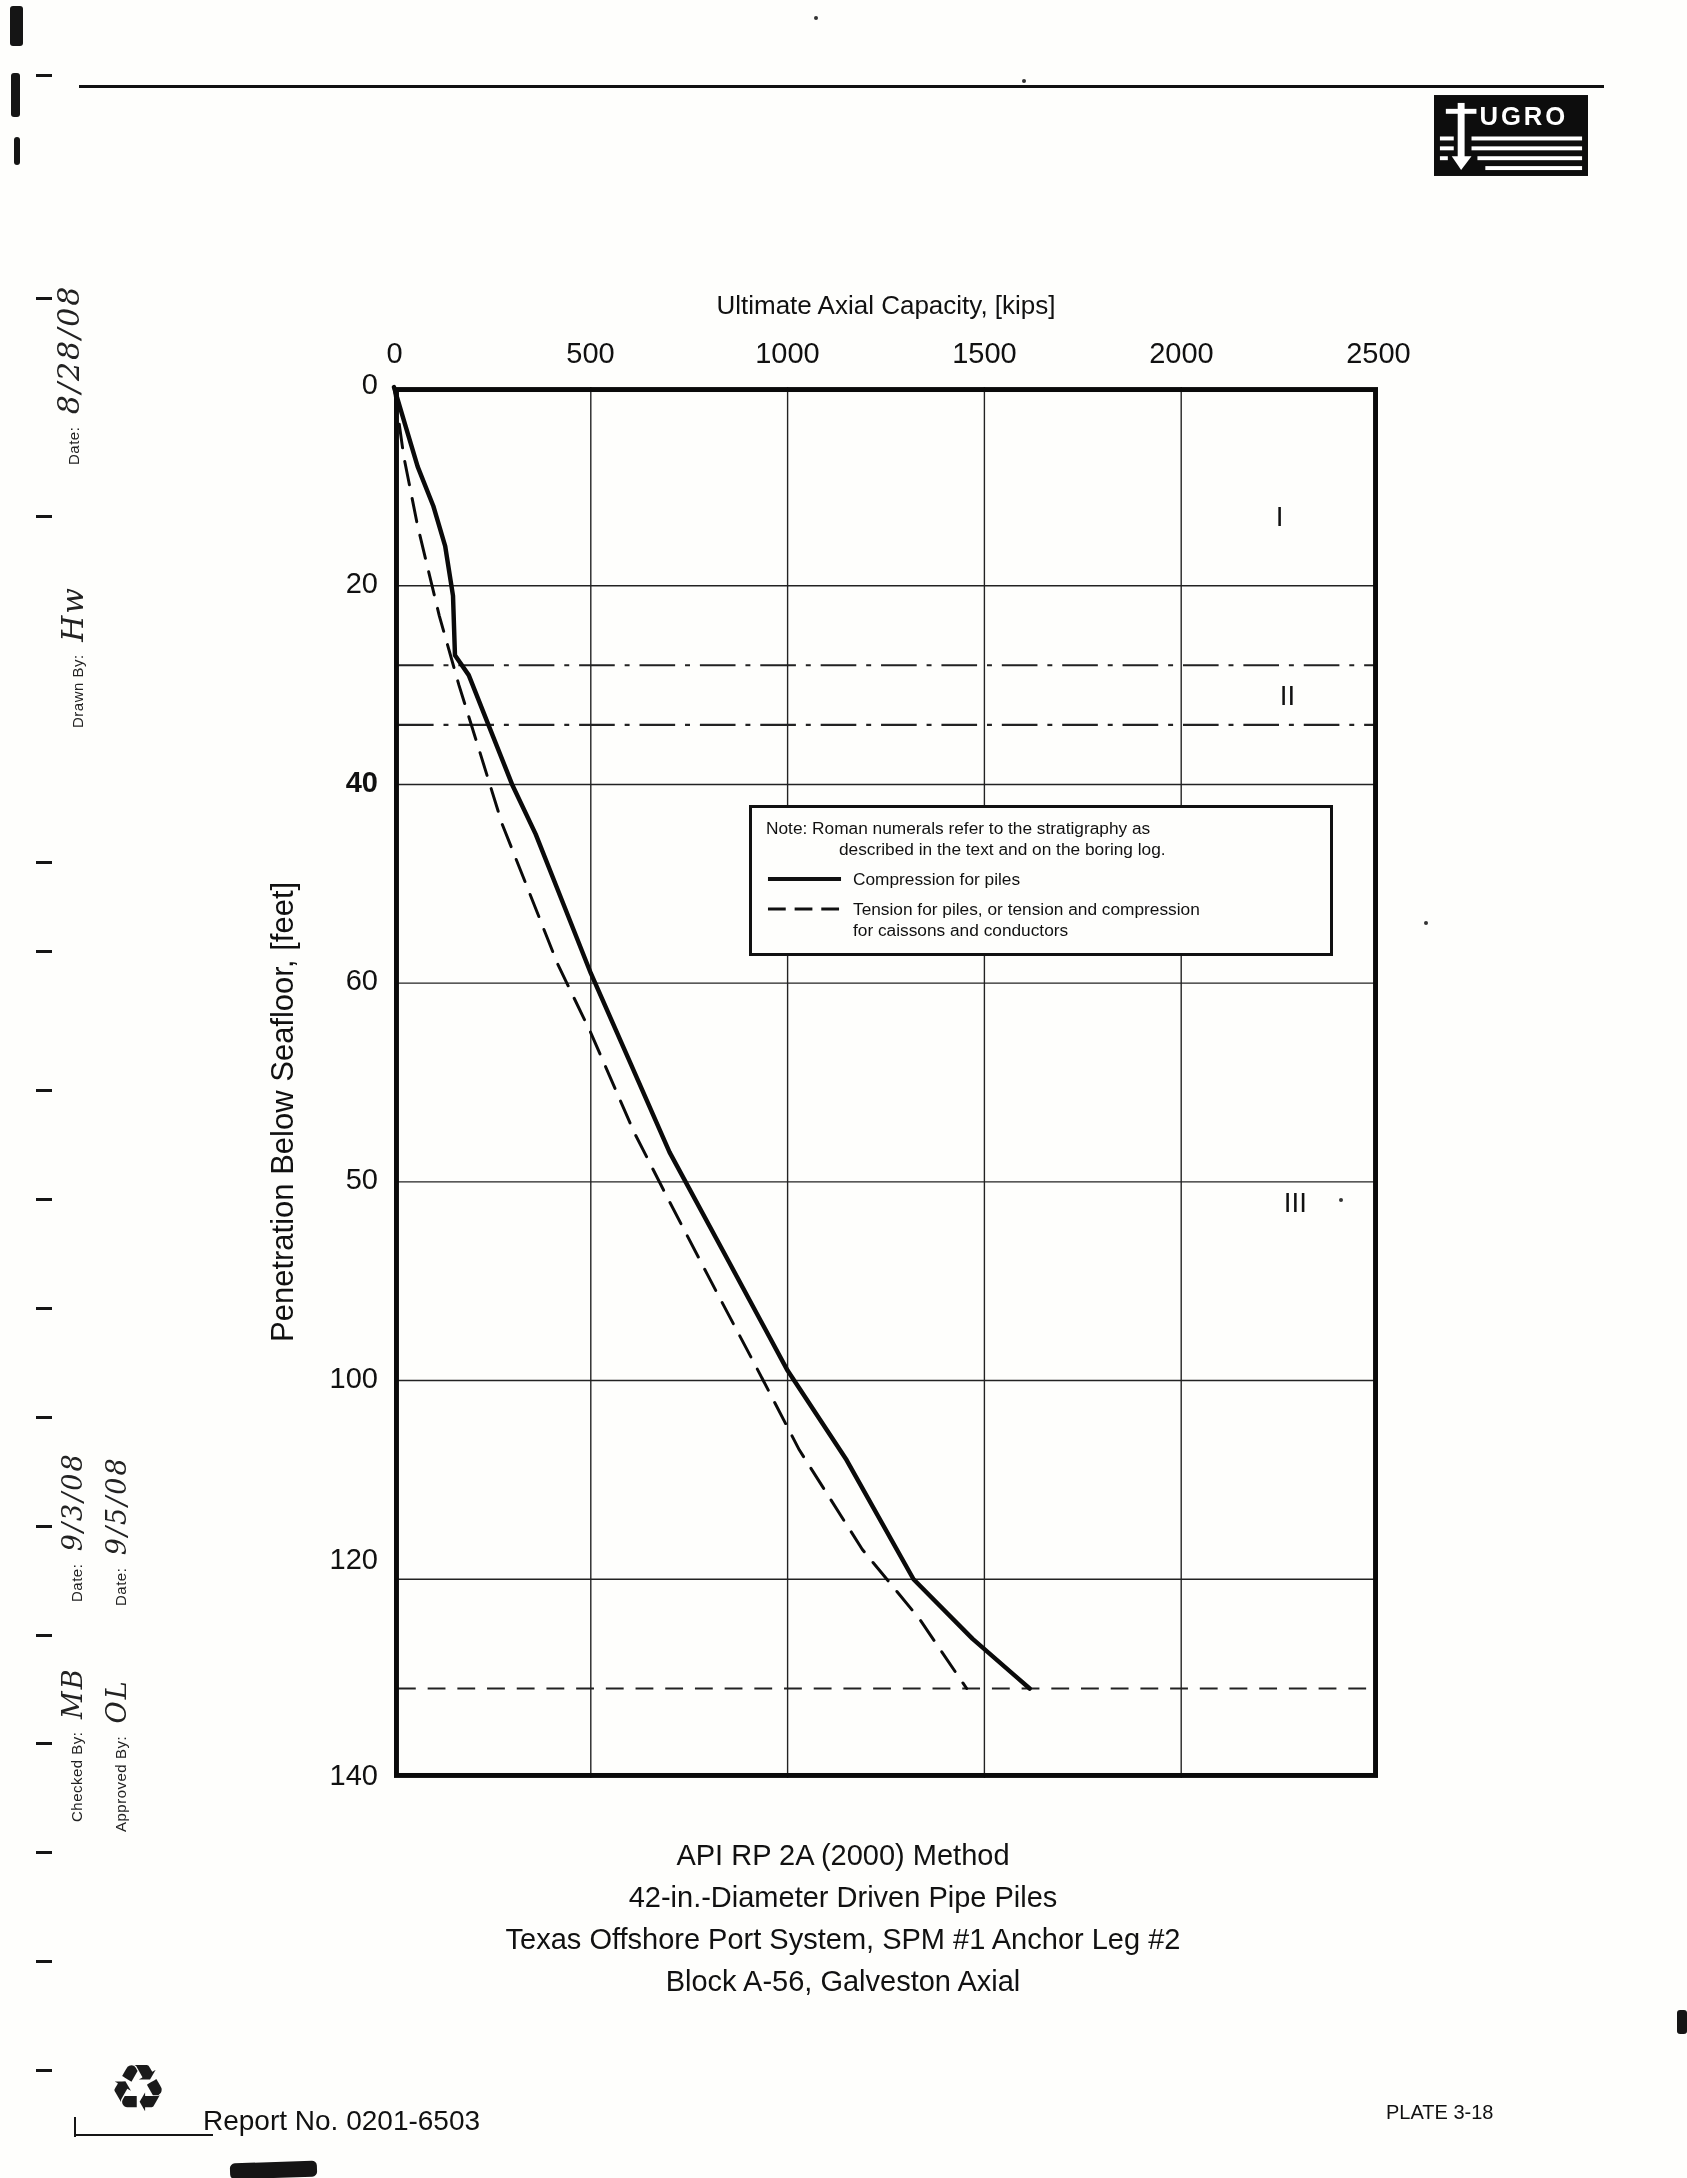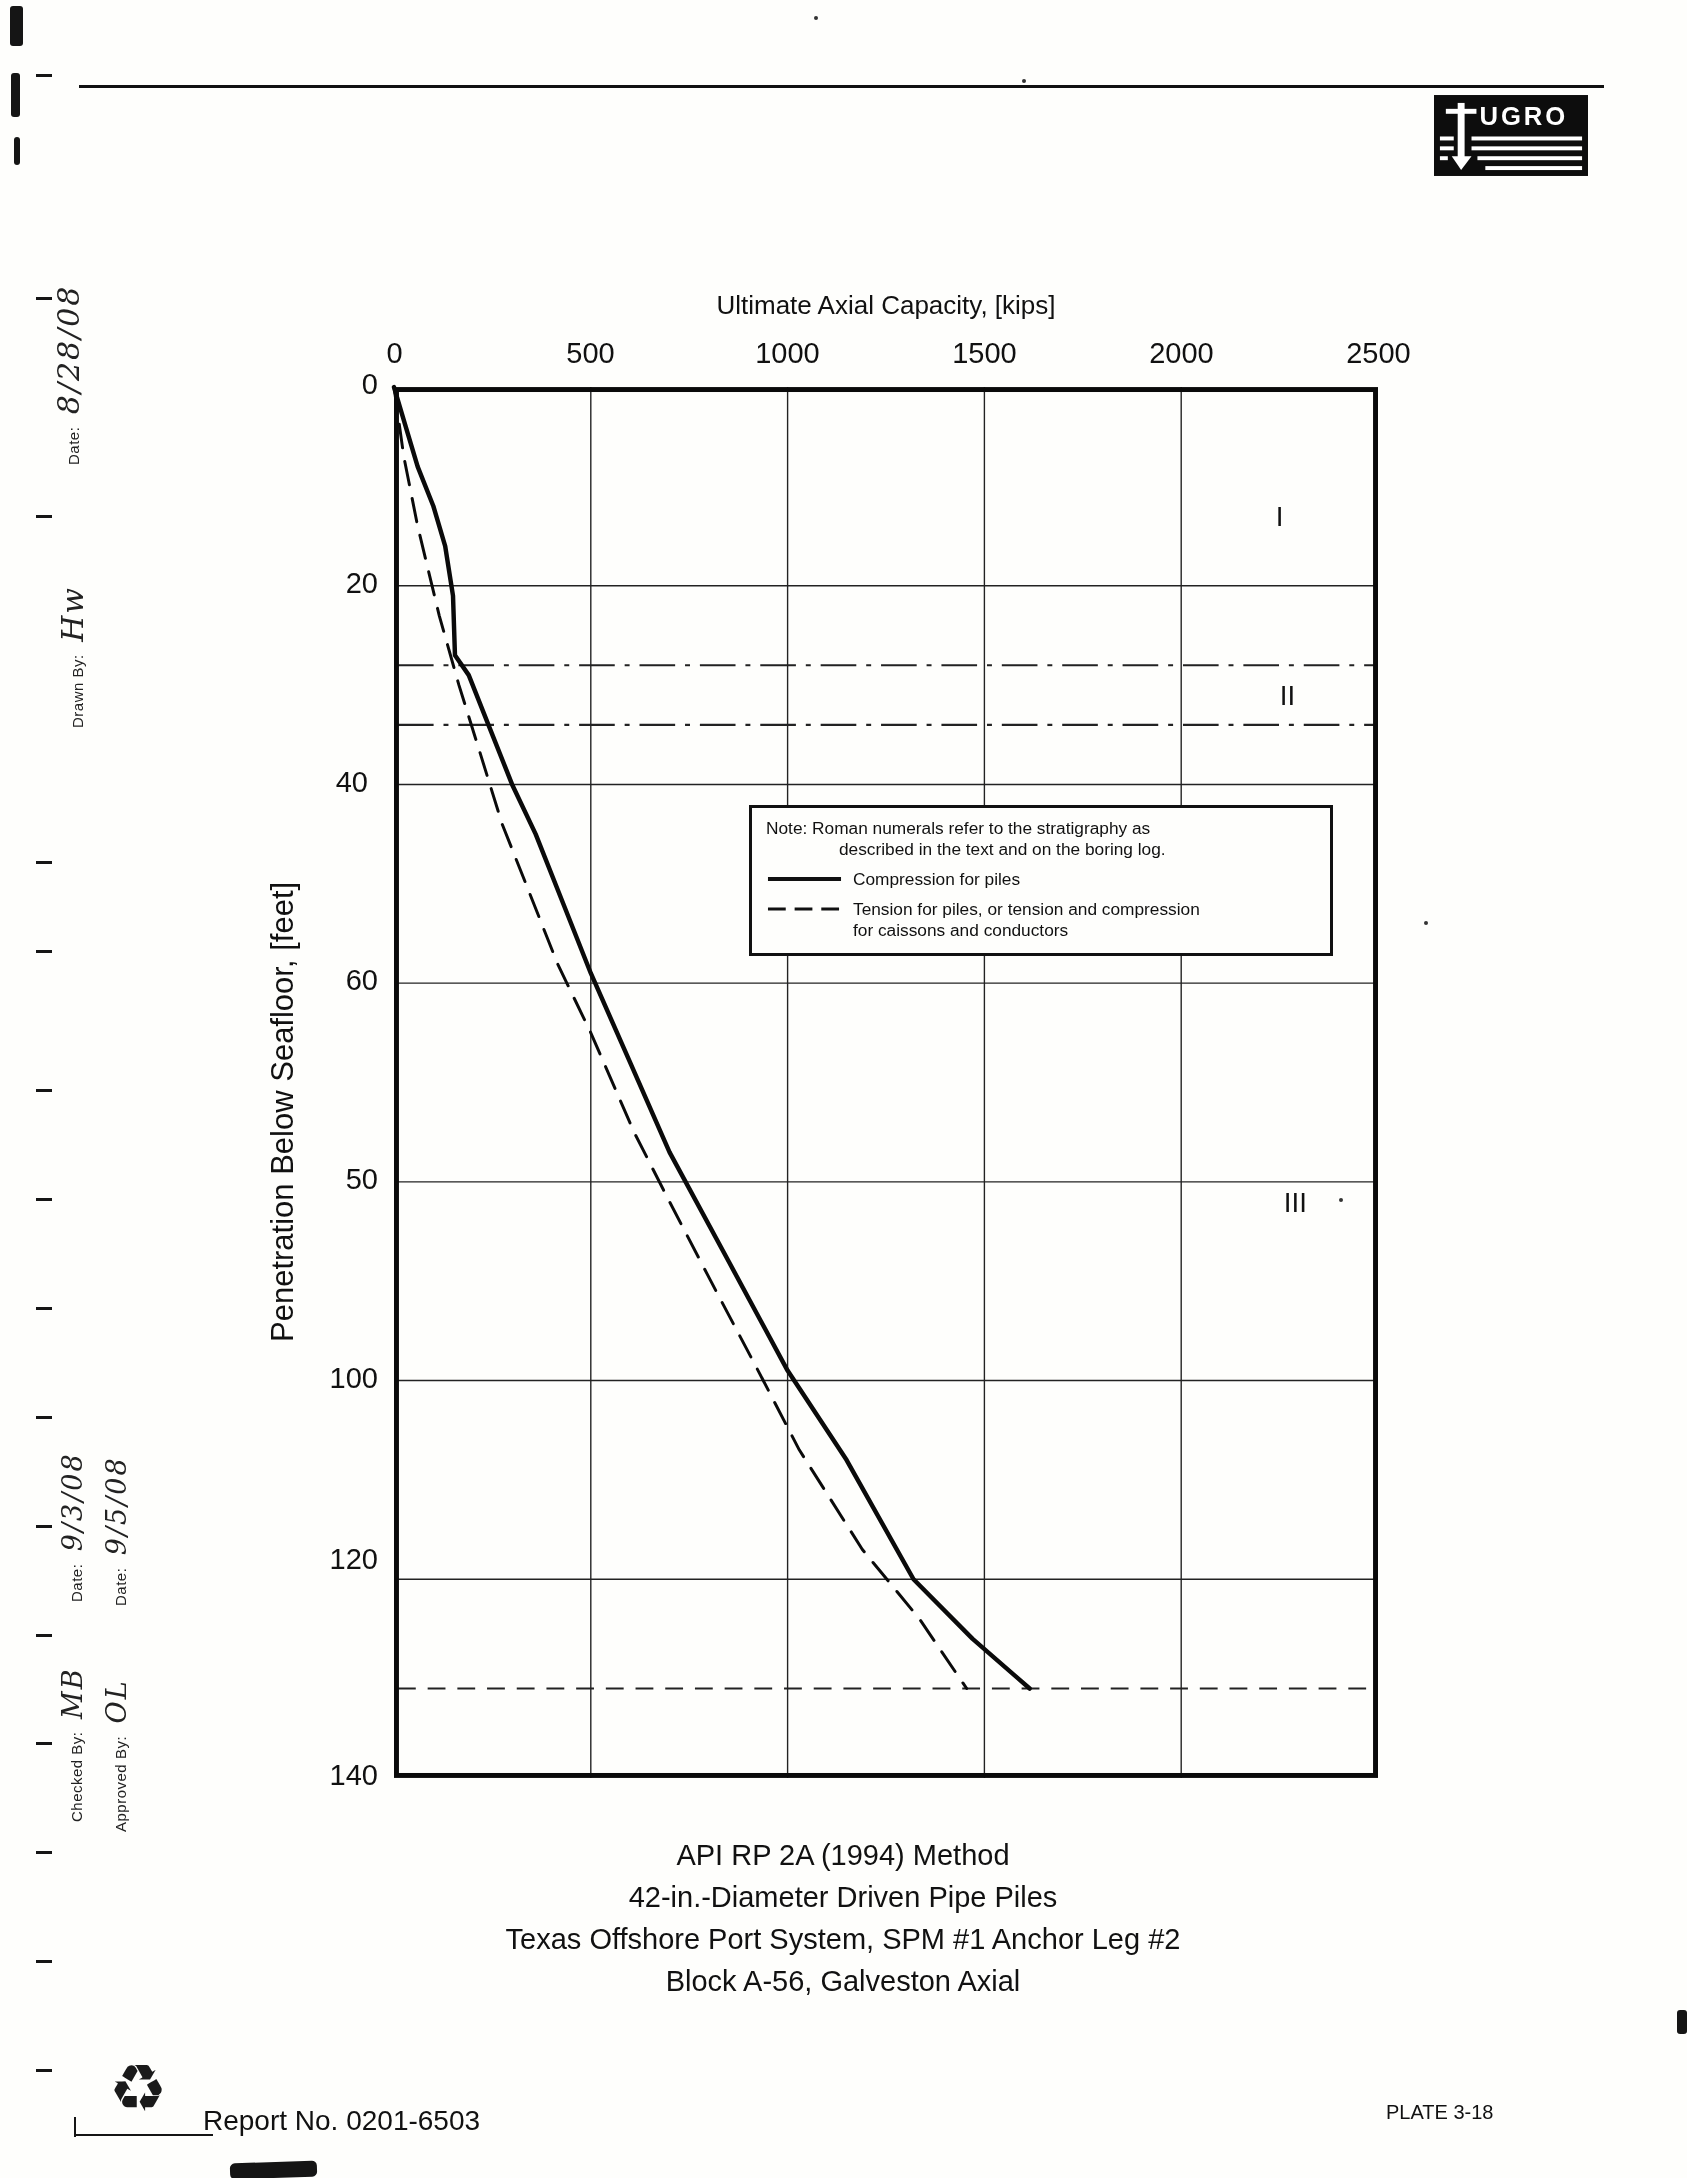--- a/index.html
+++ b/index.html
@@ -152,38 +152,38 @@
         <line x1="2" y1="5" x2="76" y2="5" stroke="#111" stroke-width="3" stroke-dasharray="18 9"></line>
       </svg>
       <div class="leg-text">
         <div>Tension for piles, or tension and compression</div>
         <div>for caissons and conductors</div>
       </div>
     </div>
   </div>
 
   <div class="titleblock">
-    <div class="t">API RP 2A (1994) Method</div>
+    <div class="t">API RP 2A (2000) Method</div>
     <div class="t">42-in.-Diameter Driven Pipe Piles</div>
     <div class="t">Texas Offshore Port System, SPM #1 Anchor Leg #2</div>
     <div class="t">Block A-56, Galveston Axial</div>
   </div>
 
   <div class="footer-left">Report No. 0201-6503</div>
   <div class="footer-right">PLATE 3-18</div>
   <div class="recycle">♻</div>
 
 <div class="tick-x" style="left: 345px; top: 337px;">0</div>
     <div class="tick-x" style="left: 541px; top: 337px;">500</div>
     <div class="tick-x" style="left: 738px; top: 337px;">1000</div>
     <div class="tick-x" style="left: 935px; top: 337px;">1500</div>
     <div class="tick-x" style="left: 1132px; top: 337px;">2000</div>
     <div class="tick-x" style="left: 1329px; top: 337px;">2500</div>
     <div class="tick-y" style="left: 295px; top: 368px;">0</div>
     <div class="tick-y" style="left: 295px; top: 567px;">20</div>
-    <div class="tick-y" style="left: 285px; top: 766px;">40</div>
+    <div class="tick-y" style="left: 295px; top: 766px; font-weight: bold;">40</div>
     <div class="tick-y" style="left: 295px; top: 964px;">60</div>
     <div class="tick-y" style="left: 295px; top: 1163px;">50</div>
     <div class="tick-y" style="left: 295px; top: 1362px;">100</div>
     <div class="tick-y" style="left: 295px; top: 1543px;">120</div>
     <div class="tick-y" style="left: 295px; top: 1759px;">140</div>
   </div>
 
 
 </body></html>

